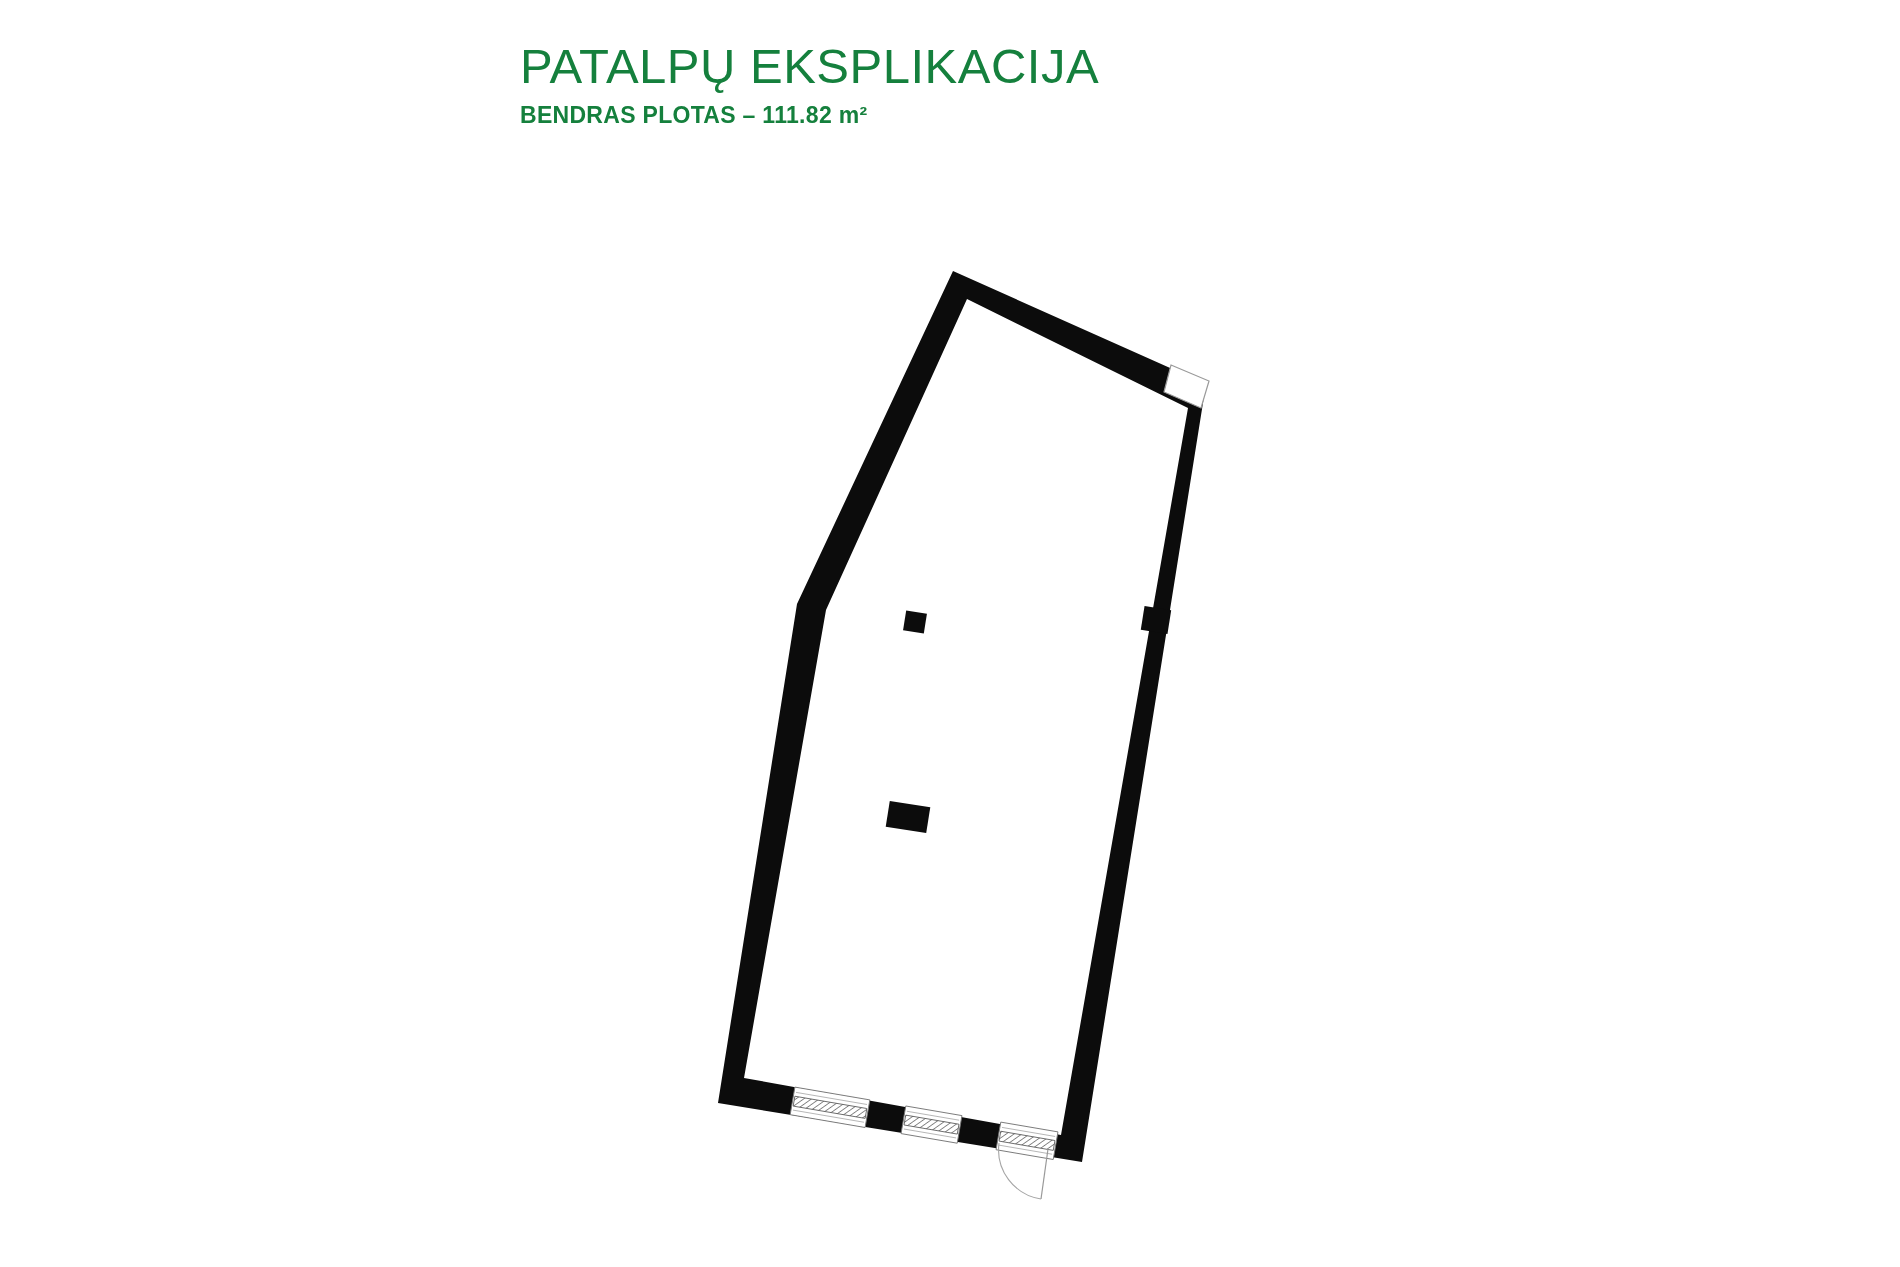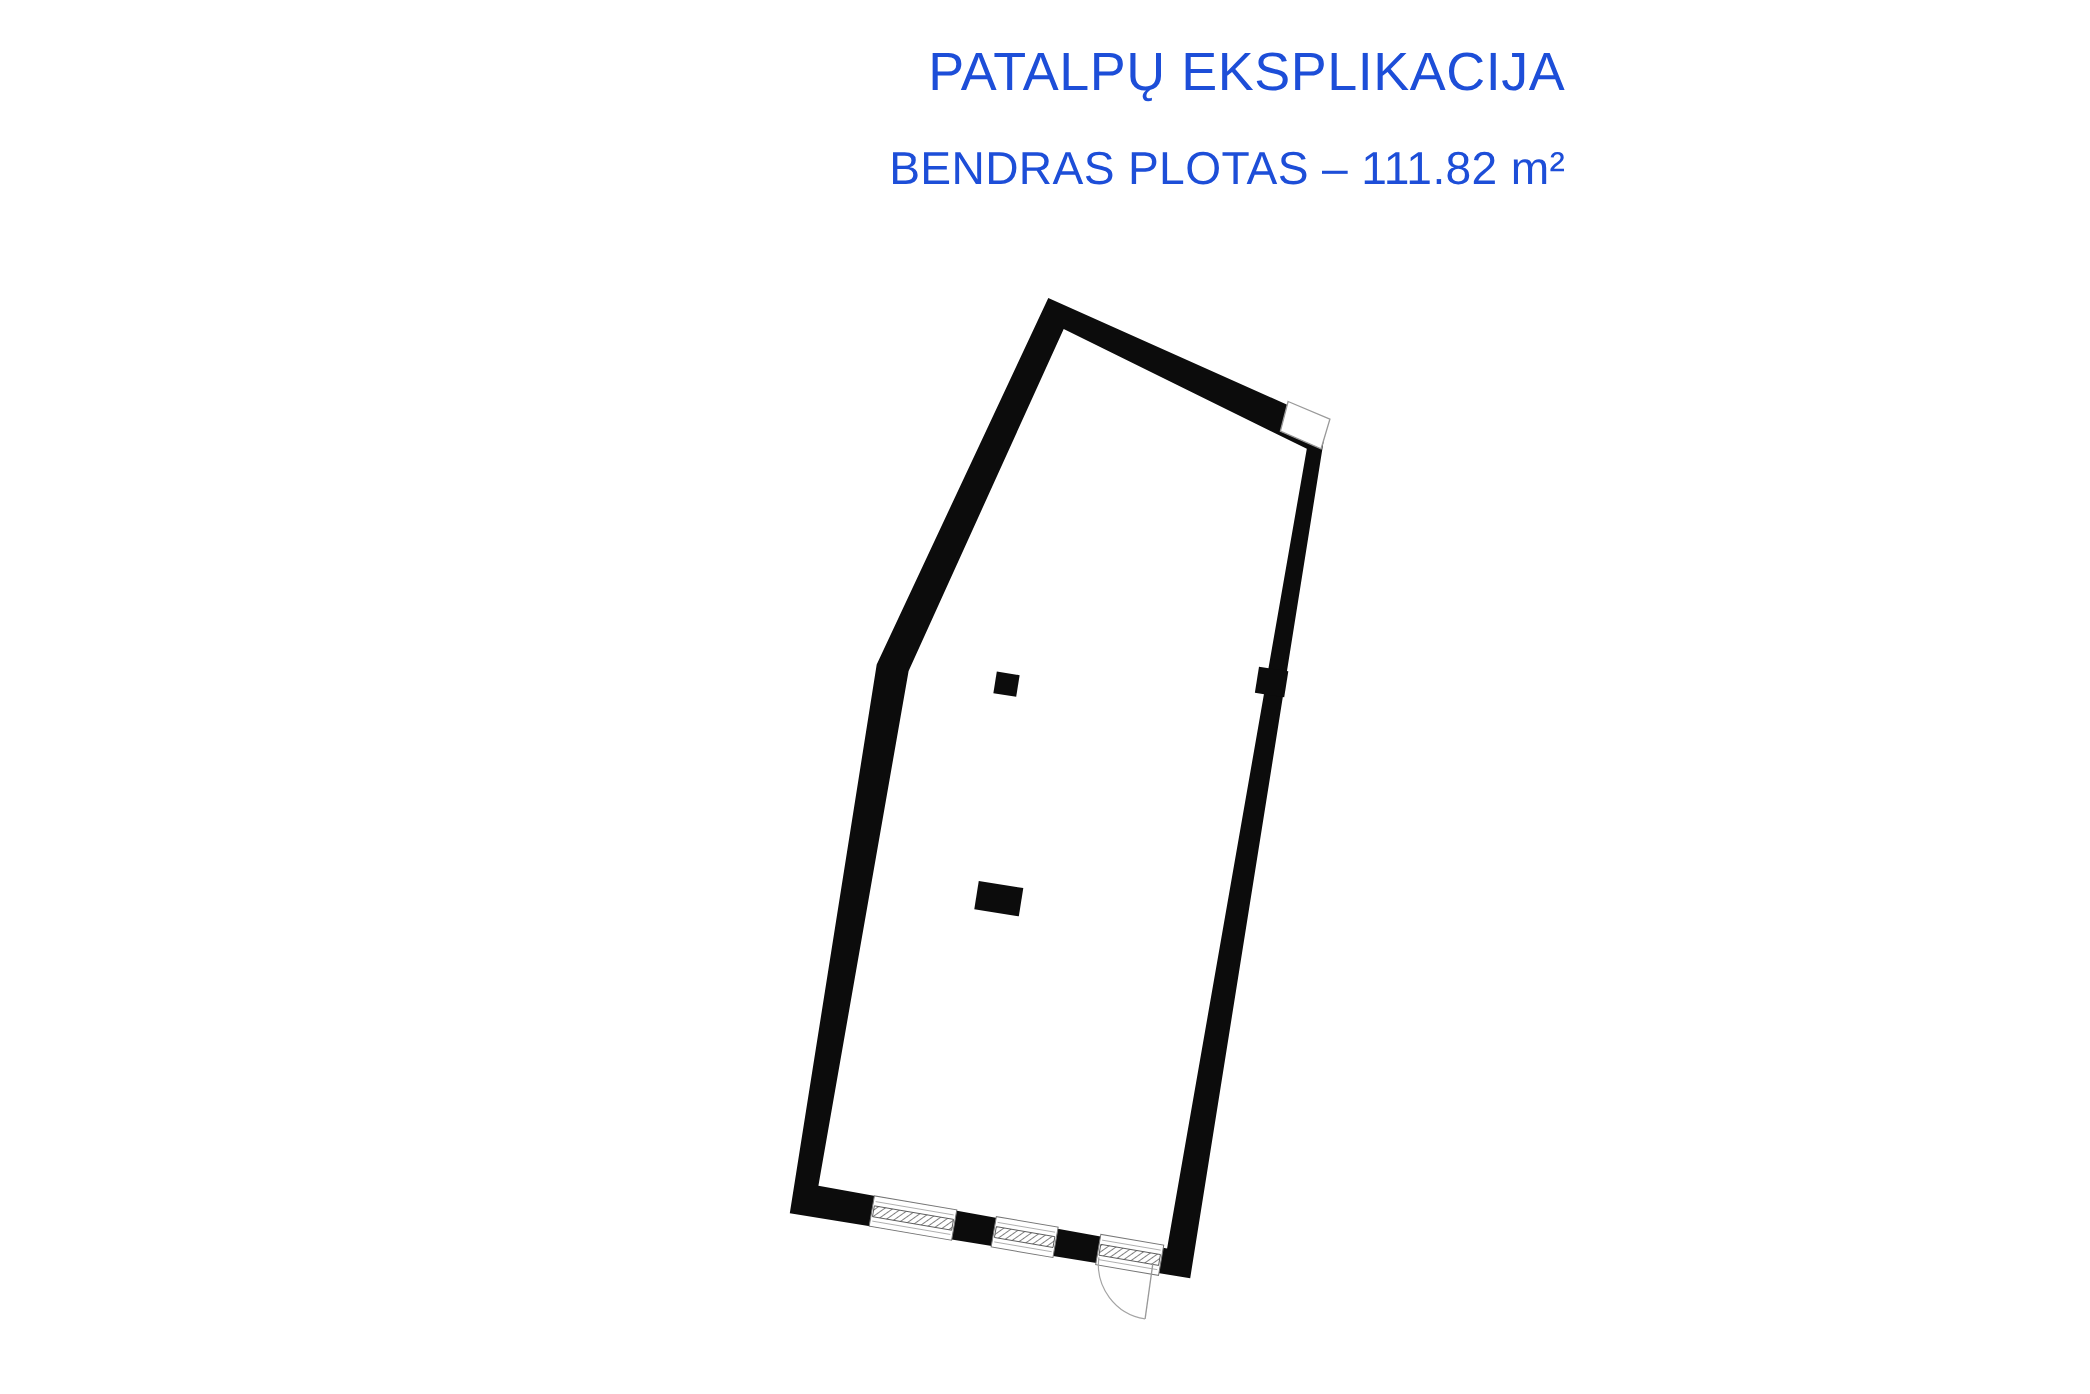--- a/index.html
+++ b/index.html
@@ -5,36 +5,36 @@
   html,body{margin:0;padding:0;background:#ffffff;}
   .stage{
     position:relative;
     width:1900px;height:1267px;
     background:#ffffff;
     overflow:hidden;
     font-family:"Liberation Sans", sans-serif;
   }
   .header{
     position:absolute;
-    left:543px;top:38px;width:880px;
-    text-align:right;
-    color:#1d4ed8;
+    left:520px;top:38px;width:880px;
+    text-align:left;
+    color:#15803d;
   }
   .plan-title{
     font-size:49px;
     line-height:1.18;
     letter-spacing:0.5px;
     font-weight:400;
   }
   .plan-subtitle{
-    margin-top:32px;
-    font-size:42px;
+    margin-top:6px;
+    font-size:23px;
     line-height:1.2;
     letter-spacing:0.3px;
-    font-weight:400;
+    font-weight:700;
   }
   .plan-svg{
     position:absolute;left:0;top:0;
   }
 </style>
 </head>
 <body>
 
 <div class="stage">
   <div class="header">

